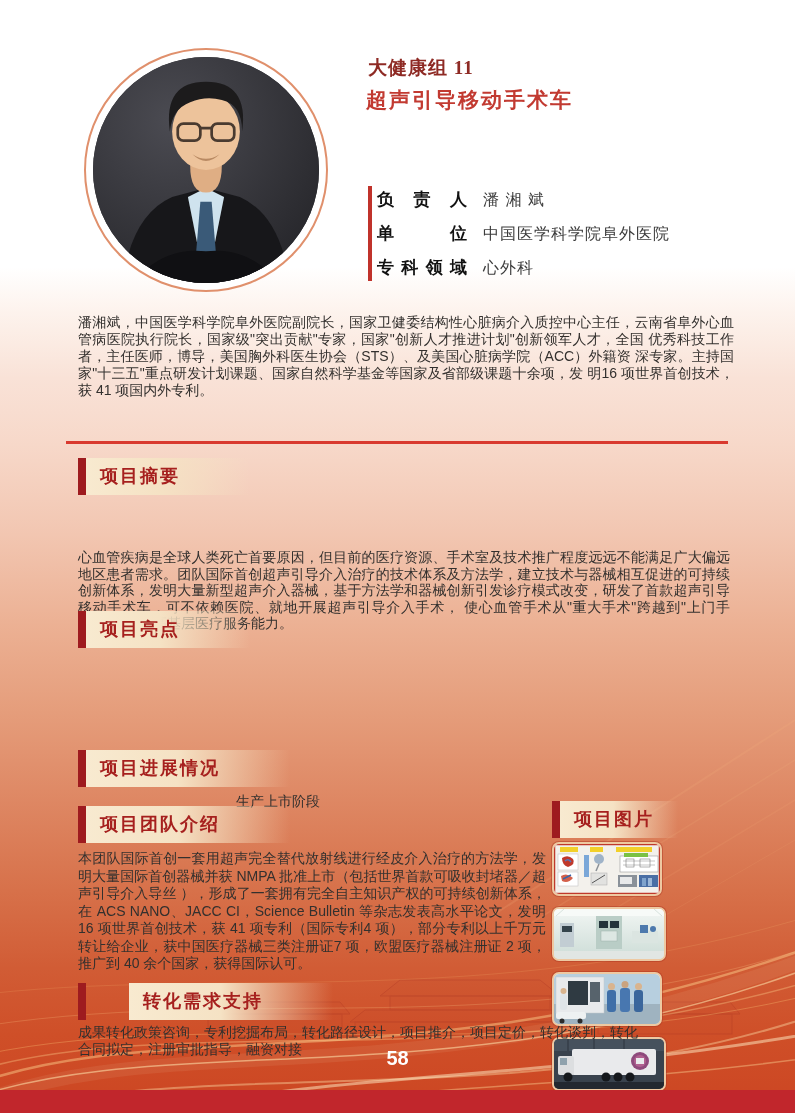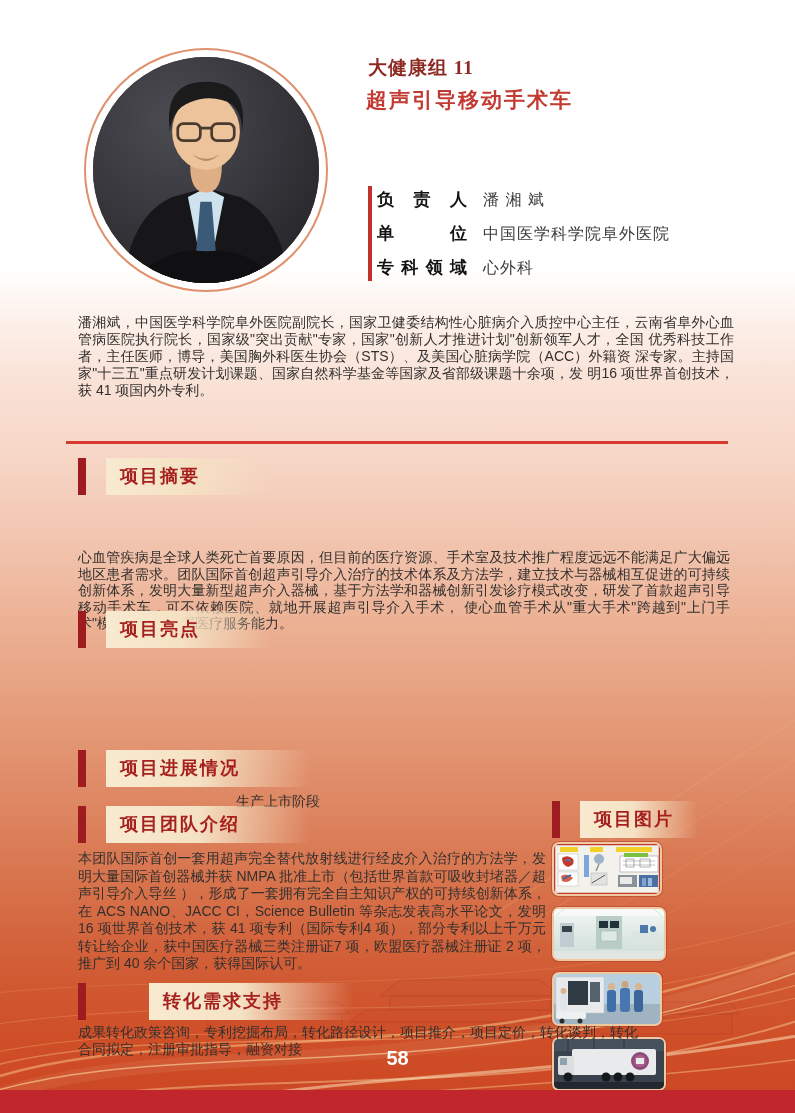--- a/index.html
+++ b/index.html
@@ -37,21 +37,21 @@
   
   .bio{left:78px;top:314px;width:656px;font-size:14px;line-height:17px;color:#33302e;text-align:justify;}
   
   .divider{left:66px;top:441px;width:662px;height:3px;background:#d93a2f;}
   
   .badge{display:flex;align-items:stretch;z-index:2;}
   .badge-bar{width:8px;background:#9e1b1f;}
   .badge-label{display:block;padding:6px 70px 7px 14px;
     background:linear-gradient(90deg,#f8ead0 0%,#f5e2c4 45%,rgba(245,226,196,0) 100%);
     color:#a6201e;font-weight:bold;font-size:18px;letter-spacing:2px;
-    font-family:"Liberation Serif","DejaVu Serif",serif;margin-left:20px;}
+    font-family:"Liberation Serif","DejaVu Serif",serif;}
   .badge-label.narrow{padding-right:24px;}
   .section-body{font-size:14px;line-height:16.5px;color:#33302e;text-align:justify;z-index:2;}
   .team-body{line-height:17.5px;}
   
   .img-grid{left:552px;top:842px;width:232px;display:flex;flex-wrap:wrap;gap:11px;z-index:2;}
   .pframe{width:106px;height:50px;border-radius:7px;border:2px solid #eec9a2;overflow:hidden;
     position:relative;background:#fff;box-shadow:0 0 0 1px rgba(170,50,30,.45);}
   .pframe svg{display:block;width:100%;height:100%;}
   
   .page-number{left:0;top:1047px;width:795px;text-align:center;color:#ffffff;

